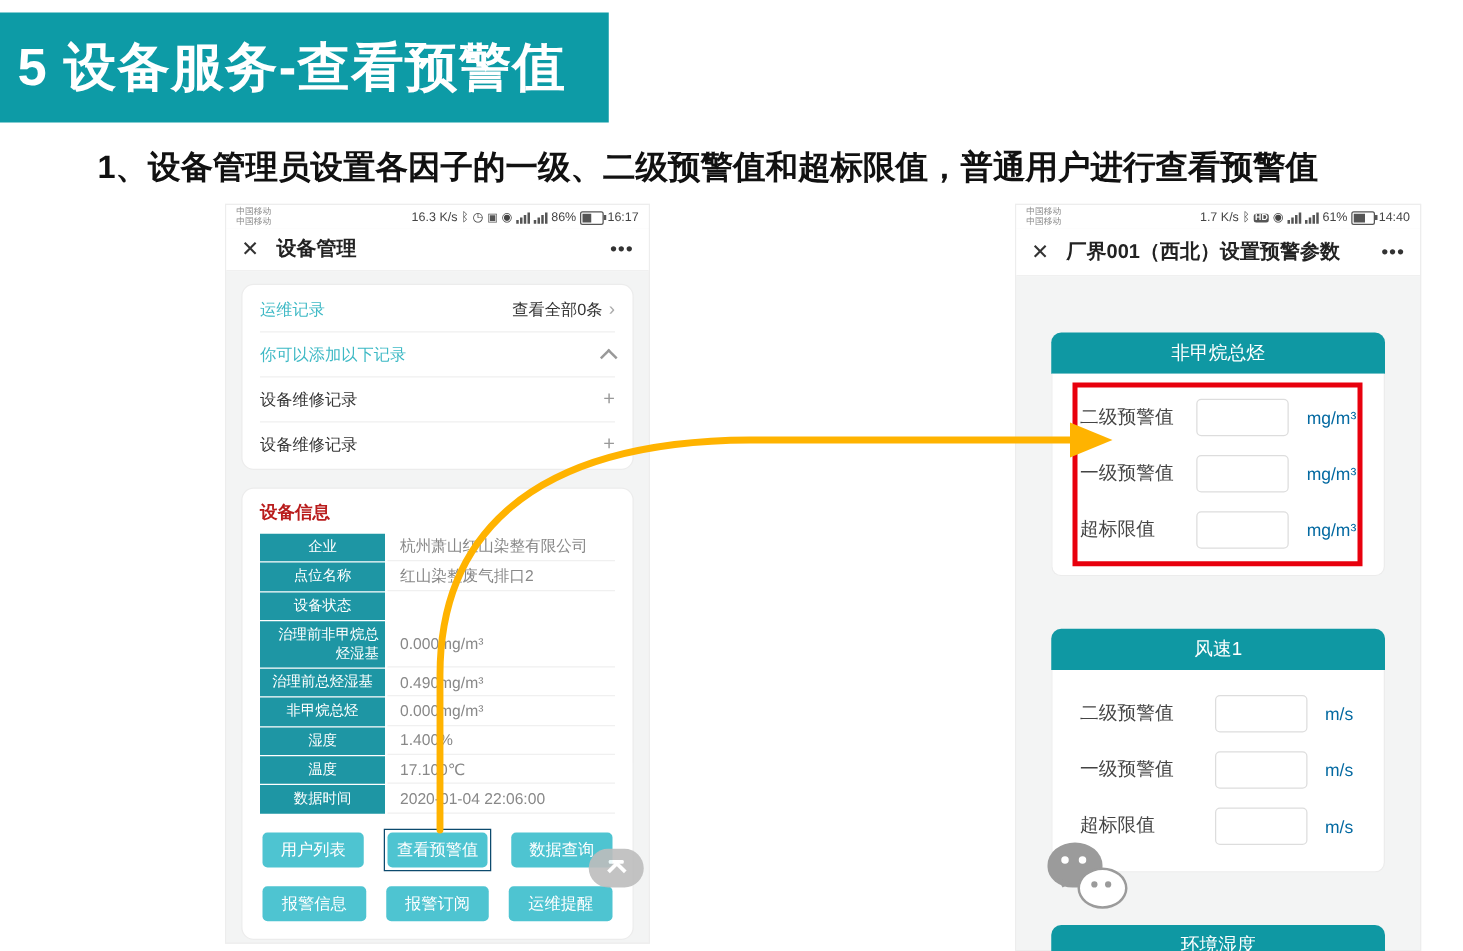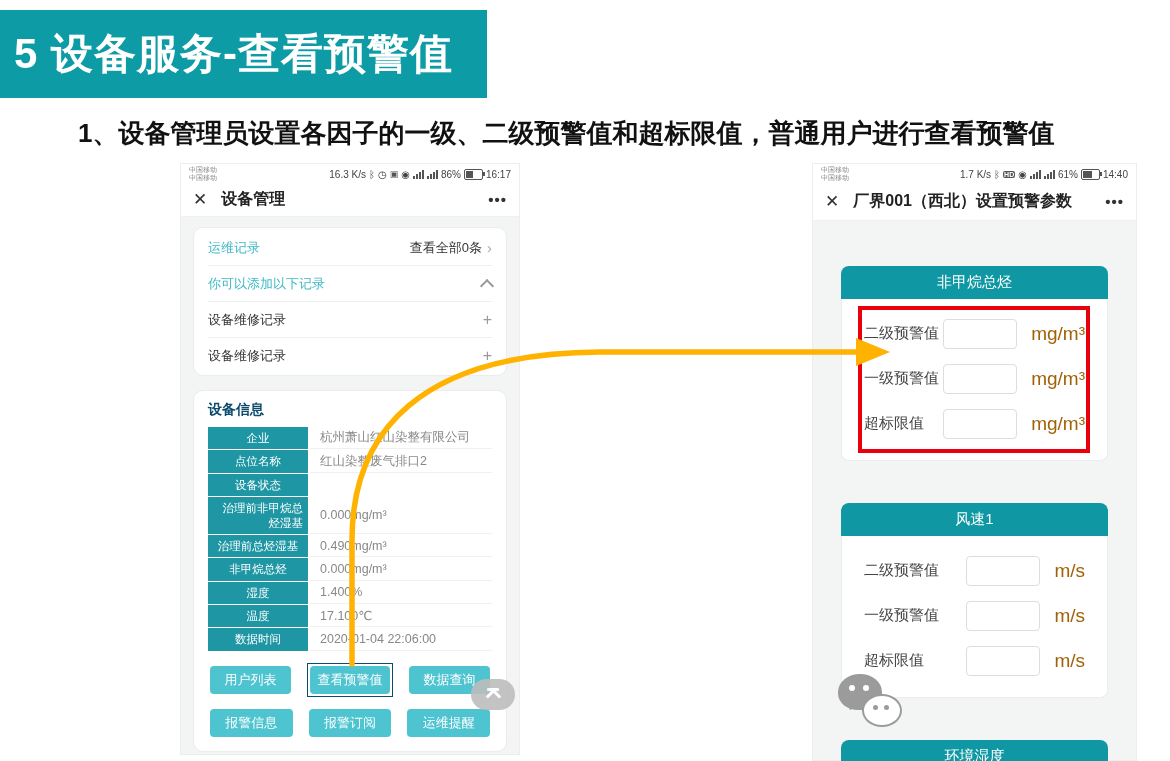--- a/index.html
+++ b/index.html
@@ -39,21 +39,21 @@
   .phonebody{padding:10px 12px 0;}
   .card{background:#fff;border:1px solid #ececec;border-radius:10px;padding:2px 14px;margin-bottom:14px;}
   .c-row{display:flex;align-items:center;justify-content:space-between;height:35px;font-size:13px;color:#333;}
   .c-row + .c-row{border-top:1px solid #efefef;}
   .teal-text{color:#3EB9C5;}
   .row-action{display:flex;align-items:center;gap:5px;color:#333;}
   .chev-r{color:#aaa;font-size:15px;}
   .plus{color:#999;font-size:16px;}
   .chev-up{width:8px;height:8px;border-left:2px solid #999;border-top:2px solid #999;
            transform:rotate(45deg);margin-top:4px;}
-  .card-title{color:#0c4a6e;font-weight:bold;font-size:14px;margin:8px 0 8px;}
+  .card-title{color:#b91c1c;font-weight:bold;font-size:14px;margin:8px 0 8px;}
   .t-row{display:flex;margin-bottom:1px;}
   .t-label{width:100px;background:#1E96A4;color:#fff;font-size:11.5px;display:flex;align-items:center;
            justify-content:center;text-align:right;padding:4px 5px;min-height:18px;box-sizing:border-box;
            margin-right:2px;line-height:1.25;}
   .t-value{flex:1;background:#fff;color:#888;font-size:12.5px;display:flex;align-items:center;
            padding:0 10px;border-bottom:1px solid #f0f0f0;}
   .btn-row{display:flex;gap:16px;margin:12px 2px;align-items:center;}
   .abtn{flex:1;height:28px;background:#4EC4D1;color:#fff;border:none;border-radius:4px;
         font-size:13px;font-family:inherit;cursor:pointer;}
   .red-wrap{flex:1.15;border:1px solid #0c4a6e;padding:2px;display:flex;box-sizing:border-box;}
@@ -69,21 +69,21 @@
   .phonebody2{padding:45px 28px 0;}
   .sec-card{margin-bottom:42px;}
   .sec-head{height:33px;background:#0F98A3;color:#fff;border-radius:8px 8px 0 0;display:flex;
             align-items:center;justify-content:center;font-size:15px;}
   .sec-body{background:#fff;border:1px solid #ececec;border-top:none;border-radius:0 0 8px 8px;
             padding:12px 0 14px;position:relative;}
   .sec-row{display:flex;align-items:center;height:45px;padding:0 22px;}
   .sec-label{width:108px;font-size:15px;color:#444;}
   .sec-input{width:68px;height:26px;border:1px solid #ddd;border-radius:4px;background:#fff;
              margin-right:14px;font-family:inherit;}
-  .sec-unit{font-size:19px;color:#a16207;}
+  .sec-unit{font-size:14px;color:#0369a1;}
   .red-frame{position:absolute;left:16px;right:17px;top:7px;bottom:7px;border:4px solid #E8000D;
              pointer-events:none;}
 
   
   .arrow-overlay{position:absolute;left:0;top:0;z-index:50;pointer-events:none;}
   .watermark{position:absolute;left:838px;top:672px;z-index:60;display:flex;align-items:flex-start;gap:8px;}
   .wx-icon{position:relative;width:58px;height:58px;}
   .wx-big{position:absolute;left:0;top:2px;width:44px;height:36px;background:#9b9b9b;
           border-radius:50% 50% 46% 46%;}
   .wx-big:after{content:"";position:absolute;left:6px;bottom:-6px;border:6px solid transparent;

